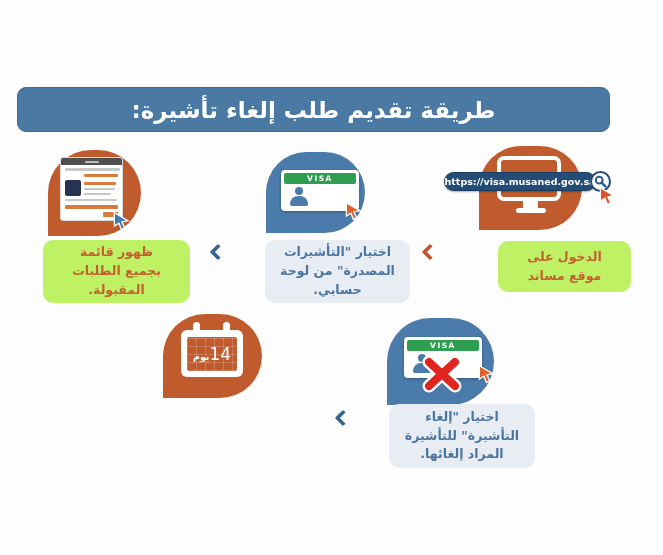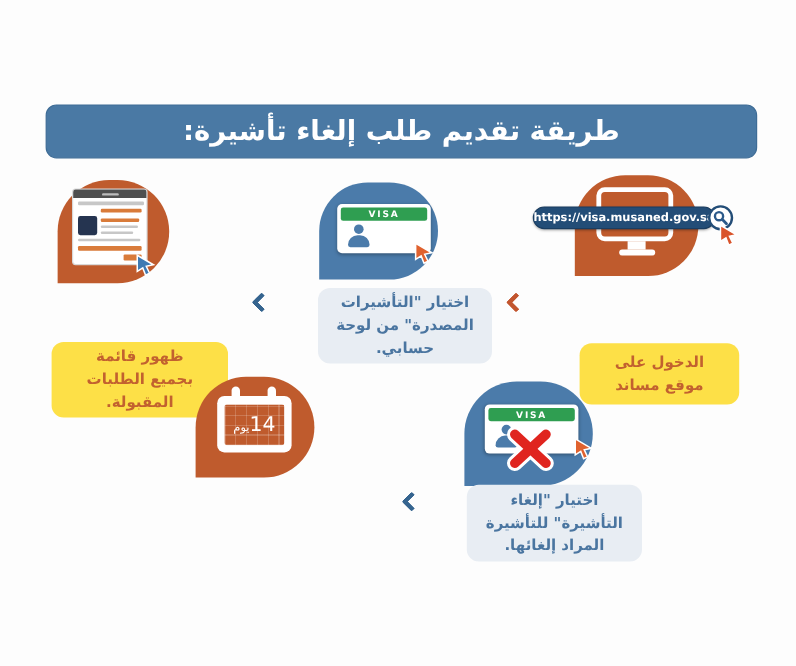--- a/index.html
+++ b/index.html
@@ -3,36 +3,36 @@
 <meta charset="utf-8">
 <style>
   html,body { margin:0; padding:0; background:#ffffff; }
   * { box-sizing:border-box; }
   .canvas {
     position:relative; width:663px; height:555px; background:#fdfdfd;
     font-family:"DejaVu Sans","Liberation Sans",sans-serif; overflow:hidden;
   }
   
   .banner {
-    position:absolute; left:38px; top:87px; width:593px; height:45px;
+    position:absolute; left:17px; top:87px; width:593px; height:45px;
     background:#4a79a4; border:1px solid #3e6c96; border-radius:9px;
     display:flex; align-items:center; justify-content:center;
   }
   .banner .ttl { color:#ffffff; font-size:23px; font-weight:bold; direction:rtl; }
   
   .bubble { position:absolute; border-radius:44px 44px 44px 0; }
   .bubble.orange { background:#bf5b2d; }
   .bubble.blue   { background:#4b7baa; }
   
   .caption {
     position:absolute; border-radius:10px; display:flex; align-items:center;
     justify-content:center; text-align:center; font-weight:bold; font-size:12.5px;
     line-height:1.5; white-space:pre-line; direction:rtl; padding:4px 6px;
   }
-  .caption.pink     { background:#fde047; color:#c2612f;margin-top:45px; }
+  .caption.pink     { background:#bef264; color:#c2612f; }
   .caption.bluegray { background:#e8edf3; color:#4a75a0; }
   
   .chev { position:absolute; width:12px; height:12px; border-left:4px solid; border-bottom:4px solid; border-radius:2px; transform:rotate(45deg); }
   .chev.red  { border-color:#c2552e; }
   .chev.blue { border-color:#35648f; }
   
   .mon-screen { position:absolute; left:497px; top:156px; width:64px; height:45px; border:4px solid #fff; border-radius:7px; }
   .mon-neck   { position:absolute; left:523px; top:201px; width:15px; height:7px; background:#fff; }
   .mon-base   { position:absolute; left:516px; top:208px; width:30px; height:5px; background:#fff; border-radius:3px; }
   
@@ -70,21 +70,21 @@
   .wband  { margin:4px 4px 0 4px; height:4px; background:#d97b3a; border-radius:1px; }
   .wbtn   { margin:3px 4px 0 auto; width:15px; height:5px; background:#d97b3a; border-radius:1px; }
   
   .cal-frame { position:absolute; left:181px; top:330px; width:62px; height:47px; background:#fff; border-radius:6px; z-index:2; }
   .cal-inner { position:absolute; left:6px; top:7px; right:6px; bottom:6px; background:#bf5b2d; border-radius:2px;
                background-image:repeating-linear-gradient(0deg, rgba(255,255,255,.18) 0 1px, transparent 1px 8px),
                                 repeating-linear-gradient(90deg, rgba(255,255,255,.18) 0 1px, transparent 1px 9px);
                display:flex; align-items:center; justify-content:center; direction:rtl; }
   .cal-ring { position:absolute; width:7px; height:14px; background:#fff; border-radius:3.5px; top:-8px; z-index:3; }
   .cal-num  { color:#fff; font-weight:normal; font-size:17px; line-height:1; }
-  .cal-unit { color:#fff; font-weight:normal; font-size:9.5px; line-height:1; margin-top:6px; }
+  .cal-unit { color:#fff; font-weight:bold; font-size:9.5px; line-height:1; margin-top:6px; }
 </style>
 </head>
 <body>
 
 <div class="canvas">
 
   <div class="banner">
     <span class="ttl">طريقة تقديم طلب إلغاء تأشيرة:</span>
   </div>
 
@@ -100,21 +100,21 @@
   </div>
   <div class="magwrap">
     <svg width="13" height="13" viewBox="0 0 13 13">
         <circle cx="5.2" cy="5.2" r="3.4" fill="none" stroke="#2c5a8a" stroke-width="2"></circle>
         <line x1="8" y1="8" x2="11.4" y2="11.4" stroke="#2c5a8a" stroke-width="2.4" stroke-linecap="round"></line>
       </svg>
   </div>
   <svg class="cursor" style="left:598px; top:186px;" width="19" height="20" viewBox="0 0 24 25">
     <path d="M3 2 L20 12 L12.5 13.6 L16 21 L11.8 23 L8.8 15.3 L3 19 Z" fill="#d9542b" stroke="#ffffff" stroke-width="1.6"></path>
   </svg>
-  <div class="caption pink" style="left:483px; top:241px; width:133px; height:51px;">
+  <div class="caption pink" style="left:498px; top:241px; width:133px; height:51px;">
     <span>الدخول على
 موقع مساند</span>
   </div>
 
   <div class="chev red" style="left:424px; top:246px;"></div>
 
   <div class="bubble blue" style="left:266px; top:152px; width:99px; height:81px;"></div>
   <div class="vcard" style="left:281px; top:170px;">
     <span class="vband">VISA</span>
     <span class="vperson"></span>

